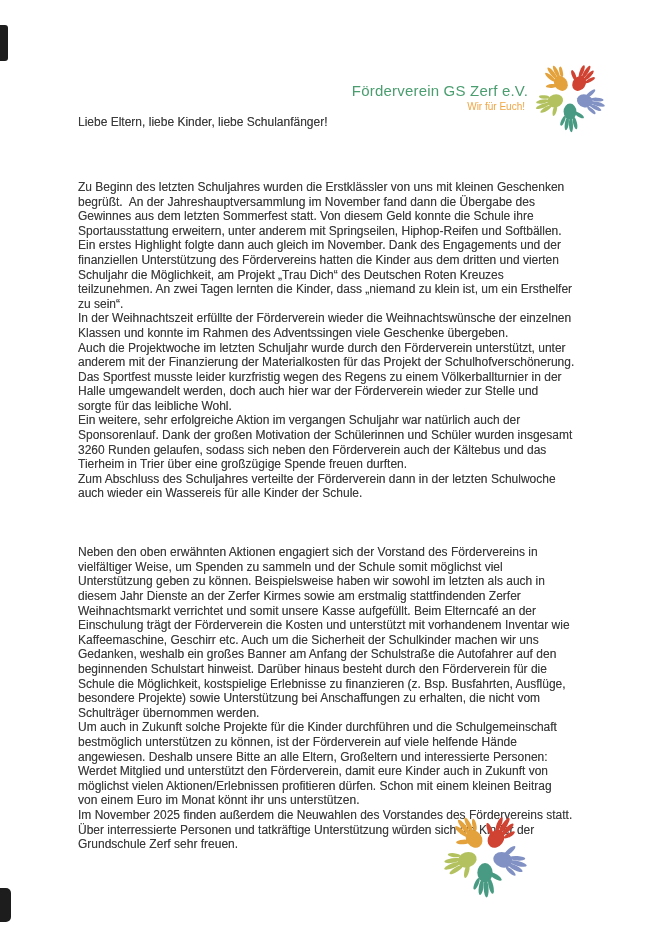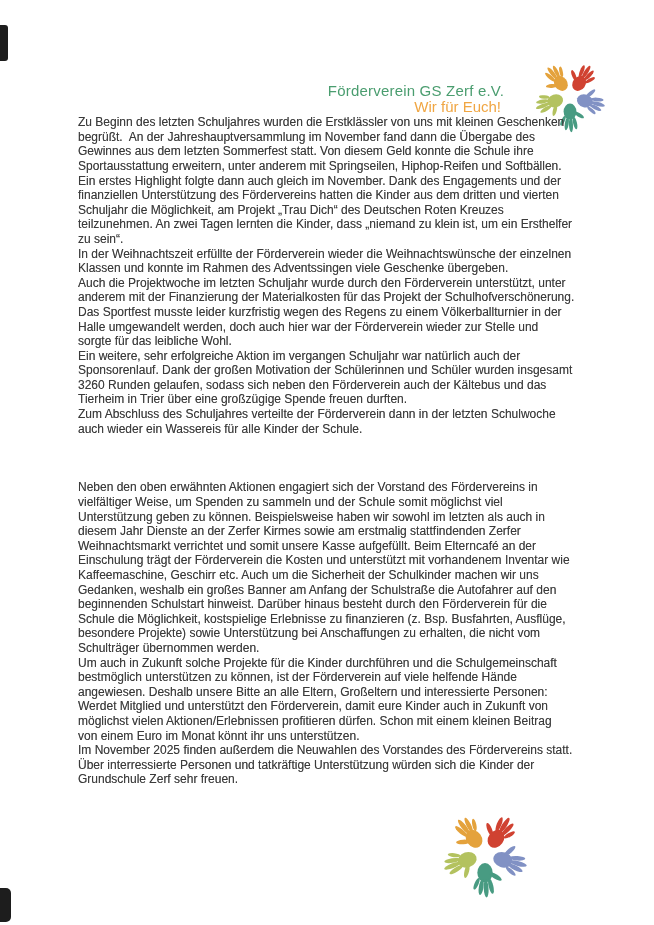--- a/index.html
+++ b/index.html
@@ -17,31 +17,30 @@
   .scan-mark.top { top: 25px; width: 8px; height: 36px; border-radius: 0 3px 3px 0; }
   .scan-mark.bottom { top: 888px; width: 11px; height: 34px; border-radius: 0 5px 5px 0; }
 
   
   .letterhead {
     position: absolute;
     top: 56px;
     right: 44px;
     display: flex;
     align-items: flex-start;
-    gap: 24px;
   }
   .logo-text { text-align: right; padding-top: 26px; }
   .logo-title {
     font-size: 15px;
     line-height: 17px;
     letter-spacing: 0.2px;
     white-space: nowrap;
   }
   .logo-tagline {
-    font-size: 15px;
+    font-size: 10px;
     line-height: 15px;
     padding-right: 3px;
     white-space: nowrap;
   }
   .hands-small { width: 80px; height: 80px; margin-left: 2px; margin-top: 0; }
 
   
   .body-text {
     position: absolute;
     left: 78px;
@@ -90,20 +89,21 @@
       </defs>
       <use href="#hand-shape" transform="rotate(-36) translate(0,-27)" fill="#e4a23c"></use>
       <use href="#hand-shape" transform="rotate(36) translate(0,-27)" fill="#d04231"></use>
       <use href="#hand-shape" transform="rotate(108) translate(0,-27)" fill="#8191c4"></use>
       <use href="#hand-shape" transform="rotate(180) translate(0,-27)" fill="#489b82"></use>
       <use href="#hand-shape" transform="rotate(-108) translate(0,-27)" fill="#b3c25f"></use>
     </svg>
   </div>
 
   <div class="body-text">
+    <div class="greeting">Liebe Eltern, liebe Kinder, liebe Schulanfänger!</div>
     <div class="para">Zu Beginn des letzten Schuljahres wurden die Erstklässler von uns mit kleinen Geschenken
 begrüßt.  An der Jahreshauptversammlung im November fand dann die Übergabe des
 Gewinnes aus dem letzten Sommerfest statt. Von diesem Geld konnte die Schule ihre
 Sportausstattung erweitern, unter anderem mit Springseilen, Hiphop-Reifen und Softbällen.
 Ein erstes Highlight folgte dann auch gleich im November. Dank des Engagements und der
 finanziellen Unterstützung des Fördervereins hatten die Kinder aus dem dritten und vierten
 Schuljahr die Möglichkeit, am Projekt „Trau Dich“ des Deutschen Roten Kreuzes
 teilzunehmen. An zwei Tagen lernten die Kinder, dass „niemand zu klein ist, um ein Ersthelfer
 zu sein“.
 In der Weihnachtszeit erfüllte der Förderverein wieder die Weihnachtswünsche der einzelnen

